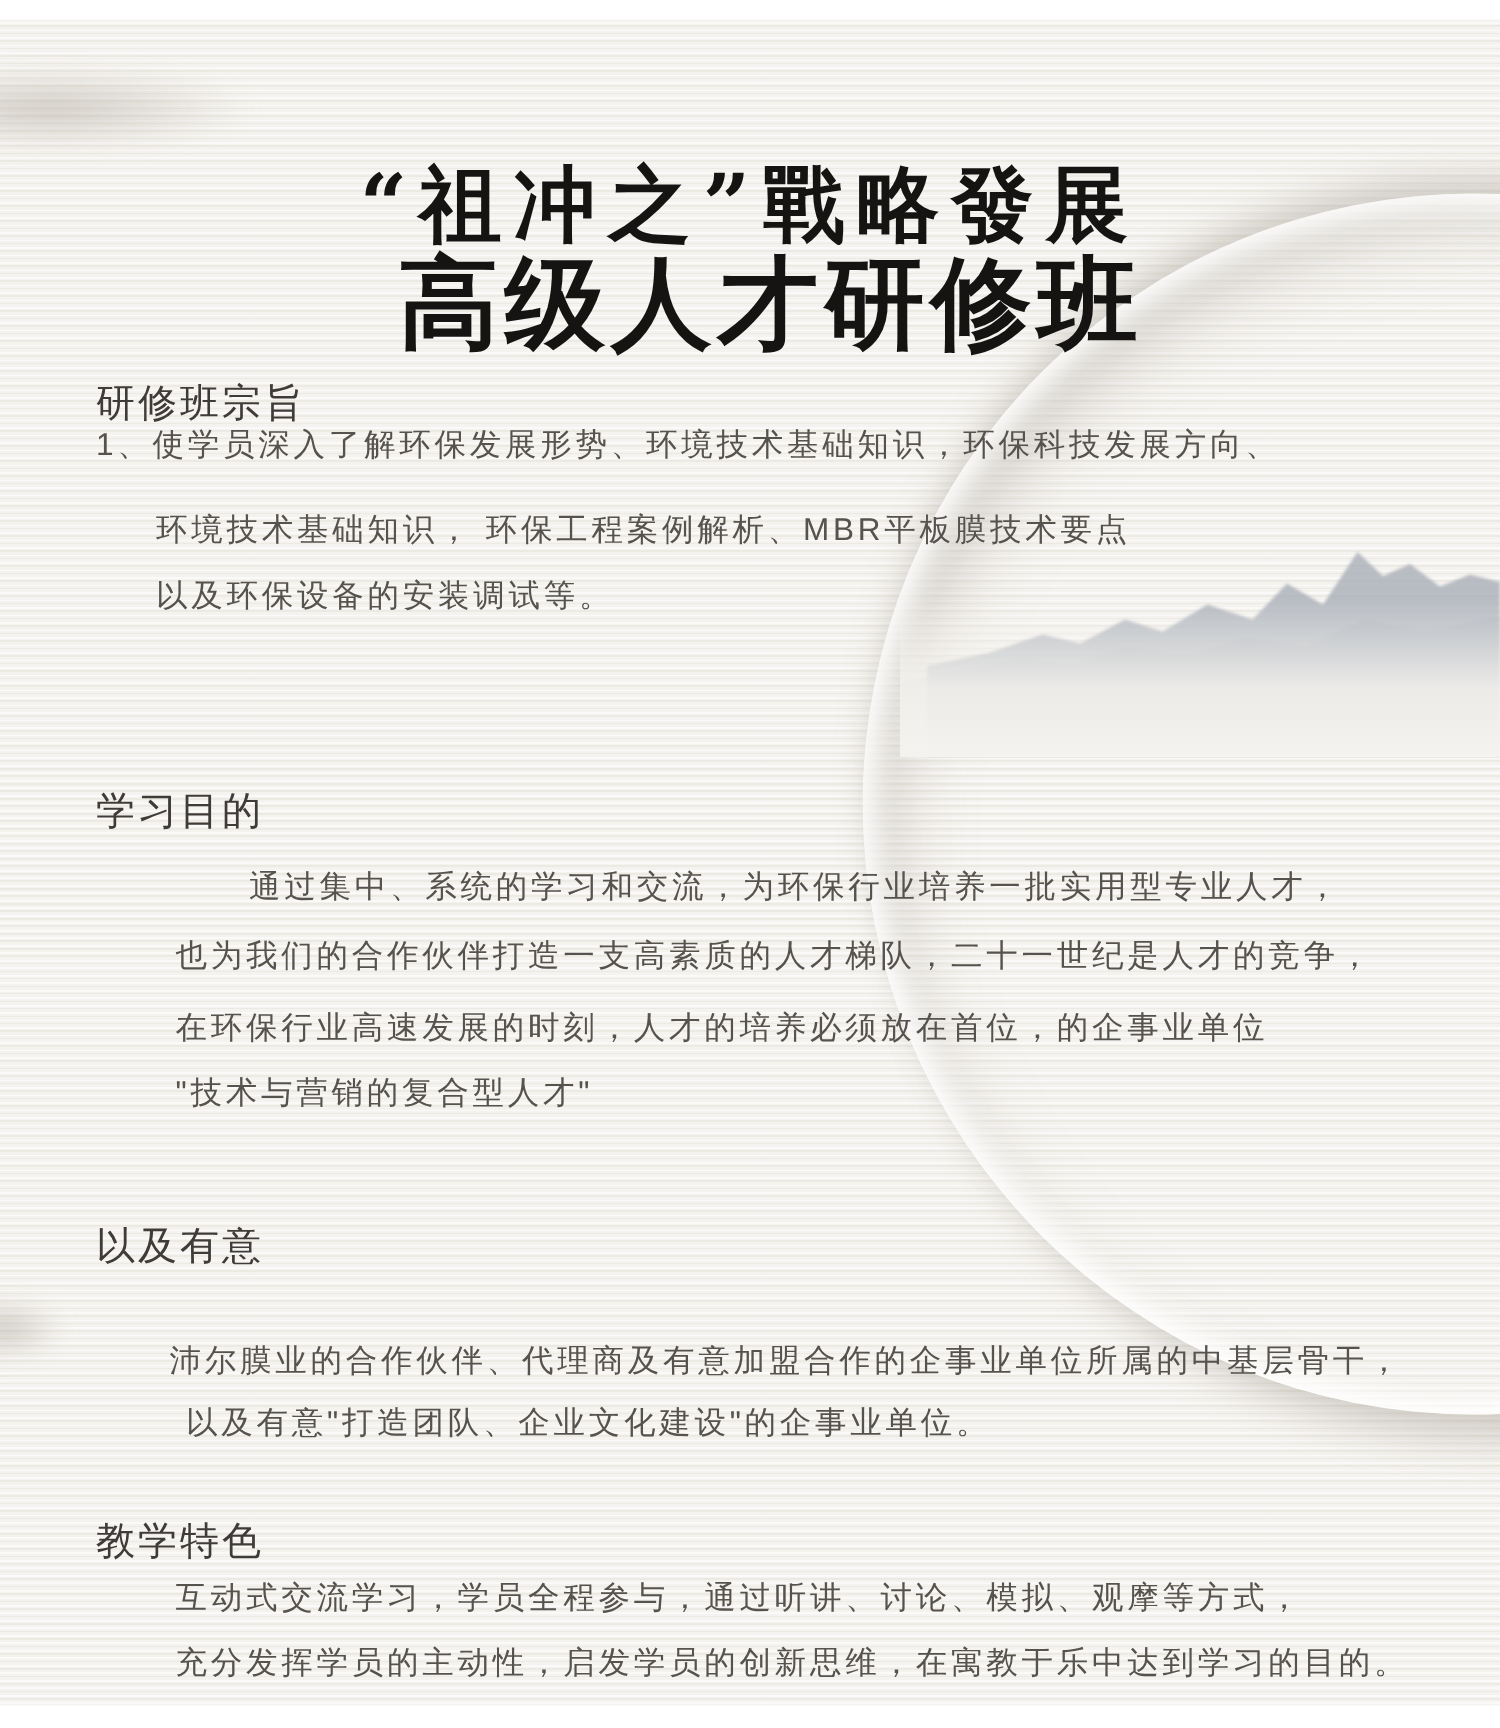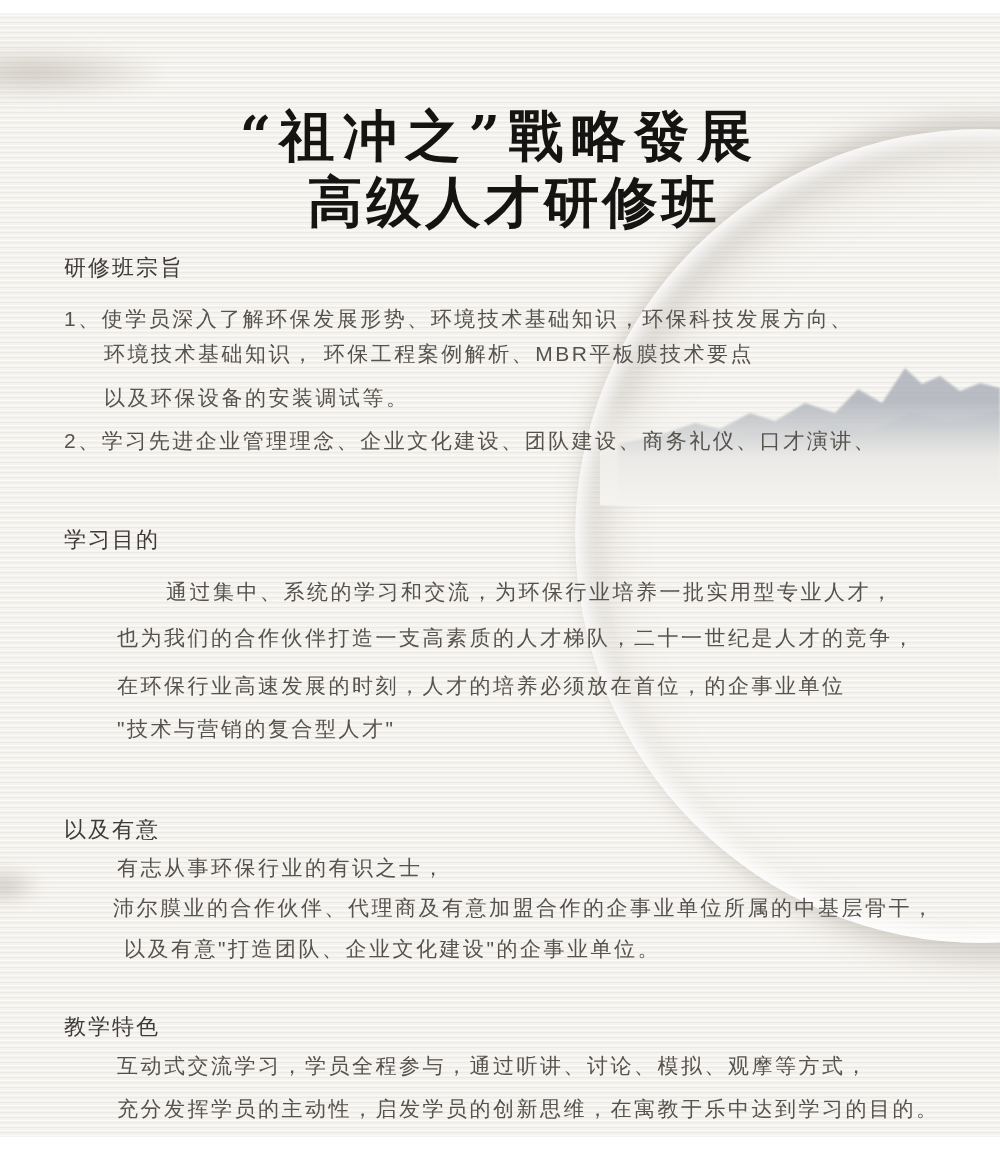--- a/index.html
+++ b/index.html
@@ -38,25 +38,25 @@
   .smudge.ml{left:-26px;top:866px;width:70px;height:40px;
     background:radial-gradient(ellipse at 40% 50%, rgba(172,166,156,0.55), rgba(172,166,156,0) 70%);}
 
   .title-block{
     position:absolute;left:40px;top:102px;width:920px;
     text-align:center;color:#151413;
     font-family:"DejaVu Serif","Liberation Serif",serif;
     font-weight:700;
   }
   .title-line1{font-size:55px;line-height:68px;letter-spacing:8px;}
-  .title-line2{font-size:55px;line-height:64px;letter-spacing:4px;transform:translateX(14px);}
+  .title-line2{font-size:67px;line-height:64px;letter-spacing:4px;transform:translateX(14px);}
 
   .heading{
     position:absolute;
-    font-size:22px;line-height:26px;letter-spacing:2px;
+    font-size:26px;line-height:26px;letter-spacing:2px;
     color:#3e3b38;white-space:nowrap;
   }
   .line{
     position:absolute;
     font-size:21px;line-height:25px;letter-spacing:2.5px;
     color:#56524e;white-space:nowrap;
   }
 </style>
 </head>
 <body>
@@ -86,33 +86,31 @@
 
   <div class="band top"></div>
   <div class="band bottom"></div>
 
   <div class="title-block">
     <div class="title-line1">“祖冲之”戰略發展</div>
     <div class="title-line2">高级人才研修班</div>
   </div>
 
   <div class="heading" style="left:64px;top:255px">研修班宗旨</div>
-  <div class="line" style="left:64px;top:306px">1、使学员深入了解环保发展形势、环境技术基础知识，环保科技发展方向、</div>
+  <div class="line" style="left:64px;top:284px">1、使学员深入了解环保发展形势、环境技术基础知识，环保科技发展方向、</div>
   <div class="line" style="left:104px;top:341px">环境技术基础知识， 环保工程案例解析、MBR平板膜技术要点</div>
   <div class="line" style="left:104px;top:385px">以及环保设备的安装调试等。</div>
-  <div class="line" style="left:64px;top:428px">2、学习先进企业管理理念、企业文化建设、团队建设、商务礼仪、口才演讲、</div>
 
   <div class="heading" style="left:64px;top:527px">学习目的</div>
   <div class="line" style="left:117px;top:625px">也为我们的合作伙伴打造一支高素质的人才梯队，二十一世纪是人才的竞争，</div>
   <div class="line" style="left:166px;top:579px">通过集中、系统的学习和交流，为环保行业培养一批实用型专业人才，</div>
   <div class="line" style="left:117px;top:673px">在环保行业高速发展的时刻，人才的培养必须放在首位，的企事业单位</div>
   <div class="line" style="left:117px;top:716px">"技术与营销的复合型人才"</div>
 
   <div class="heading" style="left:64px;top:817px">以及有意</div>
-  <div class="line" style="left:117px;top:855px">有志从事环保行业的有识之士，</div>
   <div class="line" style="left:113px;top:895px">沛尔膜业的合作伙伴、代理商及有意加盟合作的企事业单位所属的中基层骨干，</div>
   <div class="line" style="left:124px;top:936px">以及有意"打造团队、企业文化建设"的企事业单位。</div>
 
   <div class="heading" style="left:64px;top:1014px">教学特色</div>
   <div class="line" style="left:117px;top:1053px">互动式交流学习，学员全程参与，通过听讲、讨论、模拟、观摩等方式，</div>
   <div class="line" style="left:117px;top:1096px">充分发挥学员的主动性，启发学员的创新思维，在寓教于乐中达到学习的目的。</div>
 
 </div>
 
 </body></html>

